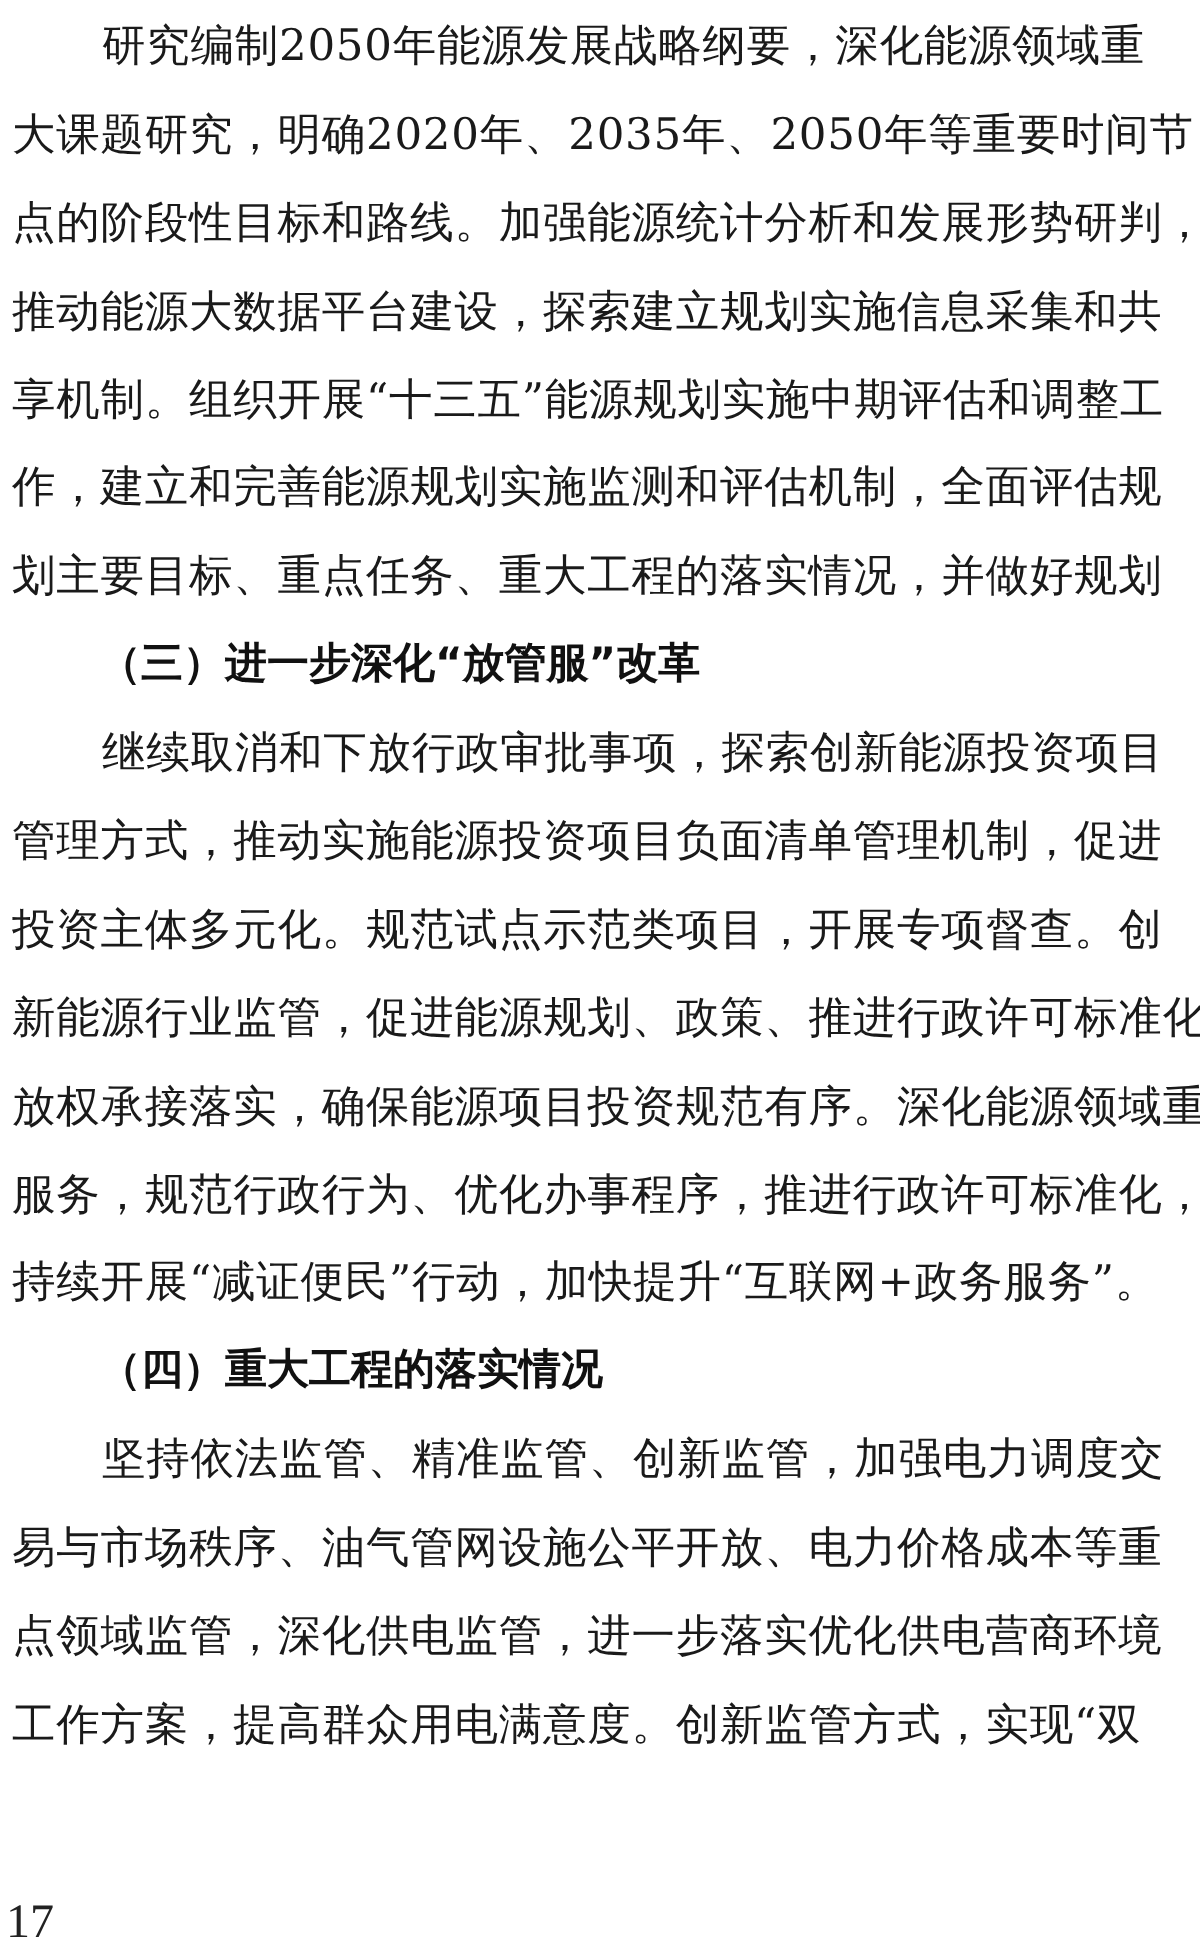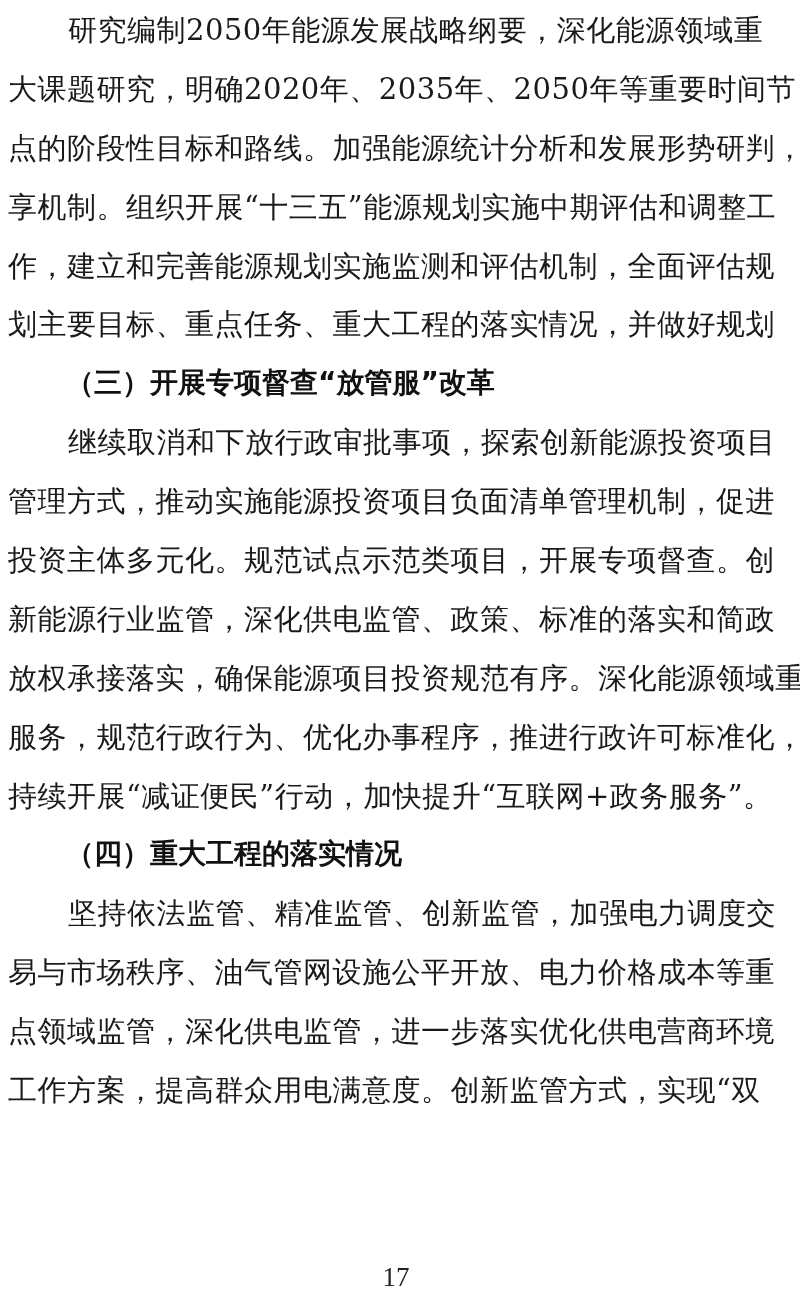--- a/index.html
+++ b/index.html
@@ -16,42 +16,43 @@
   }
   .line.last { text-align-last: left; }
   .line.indent { padding-left: 60px; }
   .heading {
     height: 58.9px; line-height: 36px; white-space: nowrap;
     padding-left: 58px; font-weight: bold;
     font-family: "DejaVu Sans", "Liberation Sans", sans-serif; font-size: 28px;
     color: #111;
   }
   .page-number {
-    position: absolute; left: 16px; width: 760px; top: 1262px; text-align: center;
-    font-family: "Liberation Serif", "DejaVu Serif", serif; font-size: 27px; color: #222;
+    position: absolute; left: 4px; width: 760px; top: 1262px; text-align: left;
+    font-family: "Liberation Serif", "DejaVu Serif", serif; font-size: 32px; color: #222;
   }
 </style>
 </head>
 <body>
 
 <div class="page">
 
   <div class="line indent">研究编制2050年能源发展战略纲要，深化能源领域重</div>
   <div class="line">大课题研究，明确2020年、2035年、2050年等重要时间节</div>
   <div class="line">点的阶段性目标和路线。加强能源统计分析和发展形势研判，</div>
+  <div class="line">推动能源大数据平台建设，探索建立规划实施信息采集和共</div>
   <div class="line">享机制。组织开展“十三五”能源规划实施中期评估和调整工</div>
   <div class="line">作，建立和完善能源规划实施监测和评估机制，全面评估规</div>
   <div class="line">划主要目标、重点任务、重大工程的落实情况，并做好规划</div>
 
-  <div class="heading">（三）开展专项督查“放管服”改革</div>
+  <div class="heading">（三）进一步深化“放管服”改革</div>
 
   <div class="line indent">继续取消和下放行政审批事项，探索创新能源投资项目</div>
   <div class="line">管理方式，推动实施能源投资项目负面清单管理机制，促进</div>
   <div class="line">投资主体多元化。规范试点示范类项目，开展专项督查。创</div>
-  <div class="line">新能源行业监管，深化供电监管、政策、标准的落实和简政</div>
+  <div class="line">新能源行业监管，促进能源规划、政策、推进行政许可标准化</div>
   <div class="line">放权承接落实，确保能源项目投资规范有序。深化能源领域重</div>
   <div class="line">服务，规范行政行为、优化办事程序，推进行政许可标准化，</div>
   <div class="line">持续开展“减证便民”行动，加快提升“互联网+政务服务”。</div>
 
   <div class="heading">（四）重大工程的落实情况</div>
 
   <div class="line indent">坚持依法监管、精准监管、创新监管，加强电力调度交</div>
   <div class="line">易与市场秩序、油气管网设施公平开放、电力价格成本等重</div>
   <div class="line">点领域监管，深化供电监管，进一步落实优化供电营商环境</div>
   <div class="line">工作方案，提高群众用电满意度。创新监管方式，实现“双</div>

